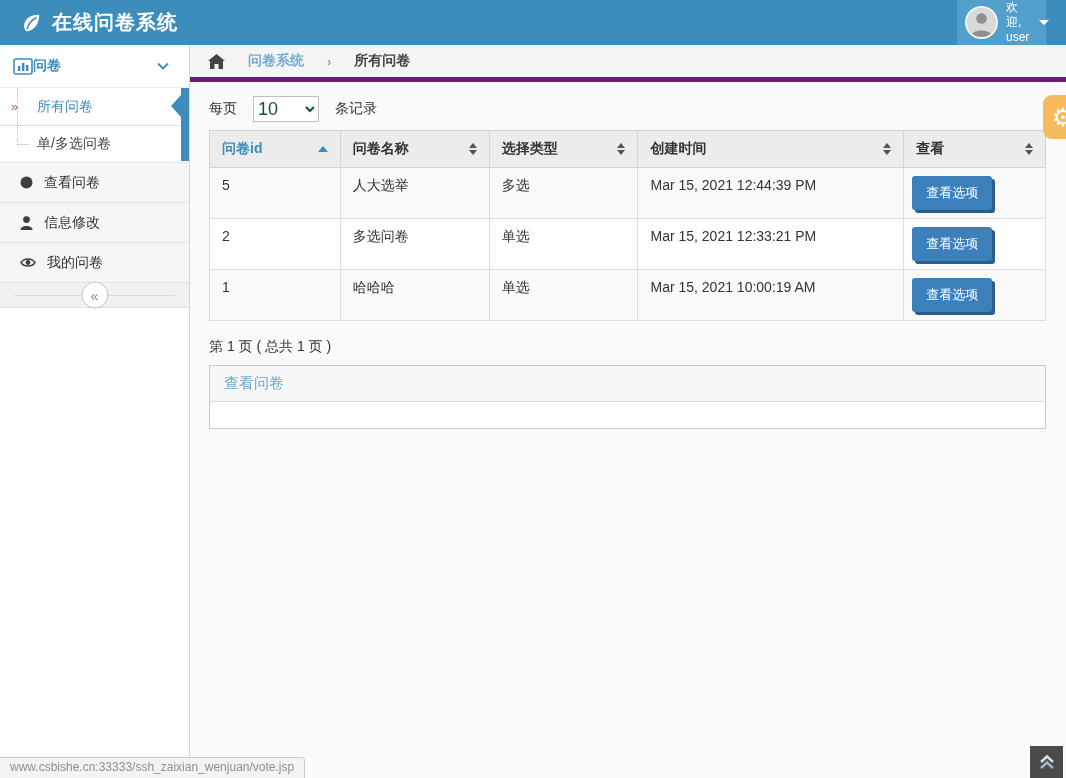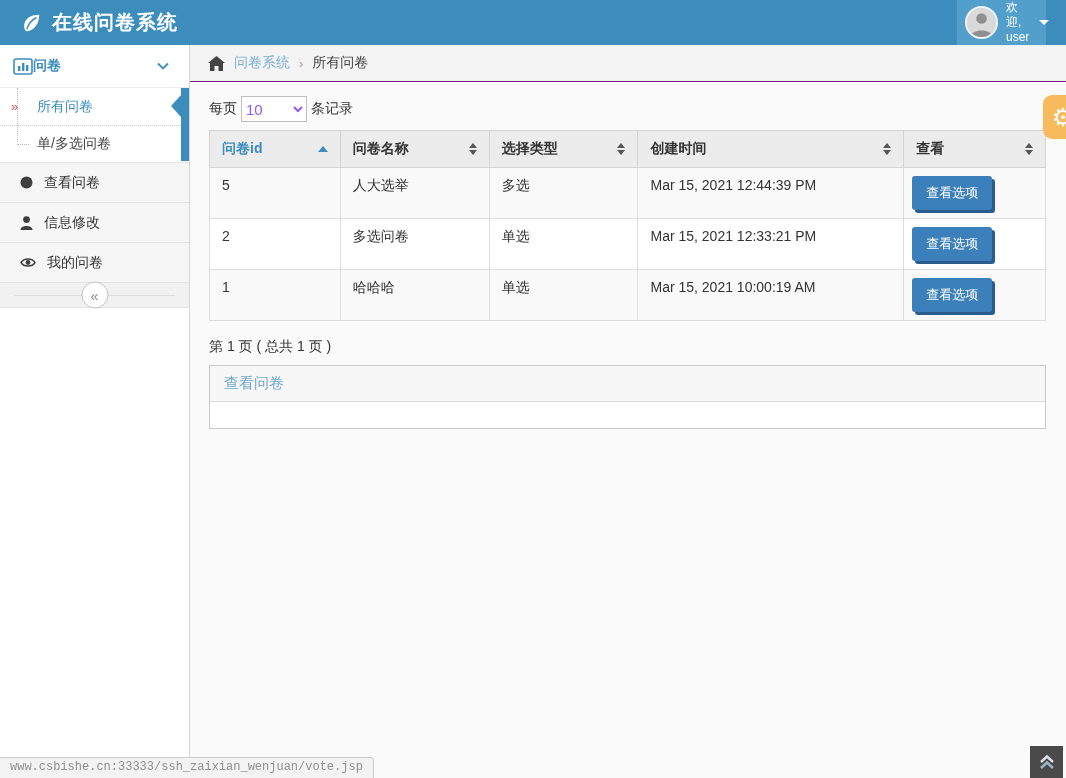--- a/index.html
+++ b/index.html
@@ -36,28 +36,28 @@
     border-top:11px solid transparent; border-bottom:11px solid transparent; border-right:10px solid #3c8dbc; }
   .menu-item { height:40px; display:flex; align-items:center; padding-left:20px; gap:11px; font-size:14px; color:#333;
     background:#f6f6f6; border-top:1px solid #e3e3e3; cursor:pointer; }
   .collapse-row { position:relative; height:26px; background:#f1f1f1; border-top:1px solid #e3e3e3; border-bottom:1px solid #e3e3e3; }
   .collapse-row .hline { position:absolute; left:14px; right:14px; top:50%; border-top:1px solid #dcdcdc; }
   .collapse-btn { position:absolute; left:50%; top:50%; transform:translate(-50%,-50%); width:27px; height:27px; border-radius:50%;
     background:#fff; border:1px solid #c3c3c3; color:#8a8a8a; font-size:14px; display:flex; align-items:center; justify-content:center; cursor:pointer; }
 
   
   .main { position:absolute; top:45px; left:190px; right:0; bottom:0; background:#fafafa; }
-  .breadcrumb-bar { height:37px; background:#f4f4f4; border-bottom:1px solid #701a75; display:flex; align-items:center; padding-left:18px; gap:9px; font-size:14px; }
+  .breadcrumb-bar { height:37px; background:#f4f4f4; border-bottom:5px solid #701a75; display:flex; align-items:center; padding-left:18px; gap:23px; font-size:14px;font-weight:bold; }
   .crumb-root { color:#79aed3; cursor:pointer; }
   .crumb-sep { color:#999; font-size:13px; }
   .crumb-current { color:#444; }
 
   .content-body { padding:13px 20px 0 19px; position:relative; }
   .controls-row { display:flex; align-items:center; height:28px; font-size:14px; color:#333; }
-  .per-page-select { margin:0 4px; width:66px; height:26px; font-size:15px; color:#8b5cf6; border:1px solid #bfbfbf; background:#fff; }
+  .per-page-select { margin:0 16px; width:66px; height:26px; font-size:18px; color:#14532d; border:1px solid #bfbfbf; background:#fff; }
   .search-group { margin-left:auto; display:flex; align-items:center; }
   .search-label { margin-right:2px; }
   .search-input { width:224px; height:28px; border:1px solid #c6c6c6; background:#fff; padding:0 34px 0 6px; font-size:13px; }
   .settings-btn { position:absolute; right:-17px; top:50px; width:40px; height:44px; background:#f7ba5c; border:none;
     border-radius:9px; z-index:6; color:#fff; display:flex; align-items:center; justify-content:center; cursor:pointer; }
   .gear-glyph { font-size:25px; line-height:1; color:#fff; }
 
   table.data { border-collapse:collapse; width:837px; margin-top:7px; font-size:14px; background:#fff; }
   table.data th { background:#ececec; border:1px solid #d4d4d4; height:37px; padding:0 12px; text-align:left; font-weight:bold; color:#333; cursor:pointer; }
   table.data th.sorted { color:#3c8dbc; }
@@ -74,21 +74,21 @@
     box-shadow:3px 3px 0 #2a5d8c; cursor:pointer; font-family:inherit; }
 
   .page-info { margin:17px 0 9px; font-size:14px; color:#333; }
   .panel { border:1px solid #c9c9c9; background:#fff; width:837px; }
   .panel-header { background:#f7f7f7; border-bottom:1px solid #dcdcdc; padding:8px 14px; }
   .panel-title { color:#6fa7cc; font-size:15px; cursor:pointer; }
   .panel-body { height:26px; background:#fff; }
 
   
   .status-tooltip { position:absolute; left:0; bottom:0; height:21px; line-height:19px; padding:0 10px; background:#f3f3f3;
-    border:1px solid #ccc; border-left:none; border-bottom:none; border-top-right-radius:4px; color:#8f8f8f; font-size:12px; z-index:30;font-family:Liberation Mono, monospace; }
+    border:1px solid #ccc; border-left:none; border-bottom:none; border-top-right-radius:4px; color:#8f8f8f; font-size:12px; z-index:30; }
   .back-to-top { position:absolute; right:3px; bottom:0; width:33px; height:32px; background:#4a4a4a; border:none;
     display:flex; align-items:center; justify-content:center; cursor:pointer; z-index:30; }
 
   .icon { display:inline-flex; align-items:center; justify-content:center; }
 </style>
 </head>
 <body>
 
 <header class="navbar">
   <div class="brand">

